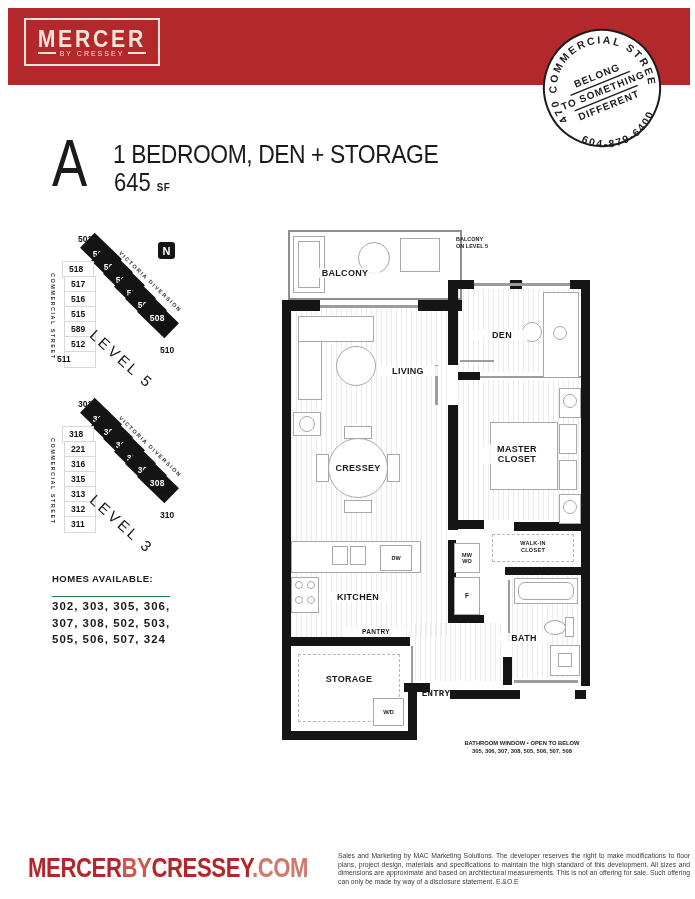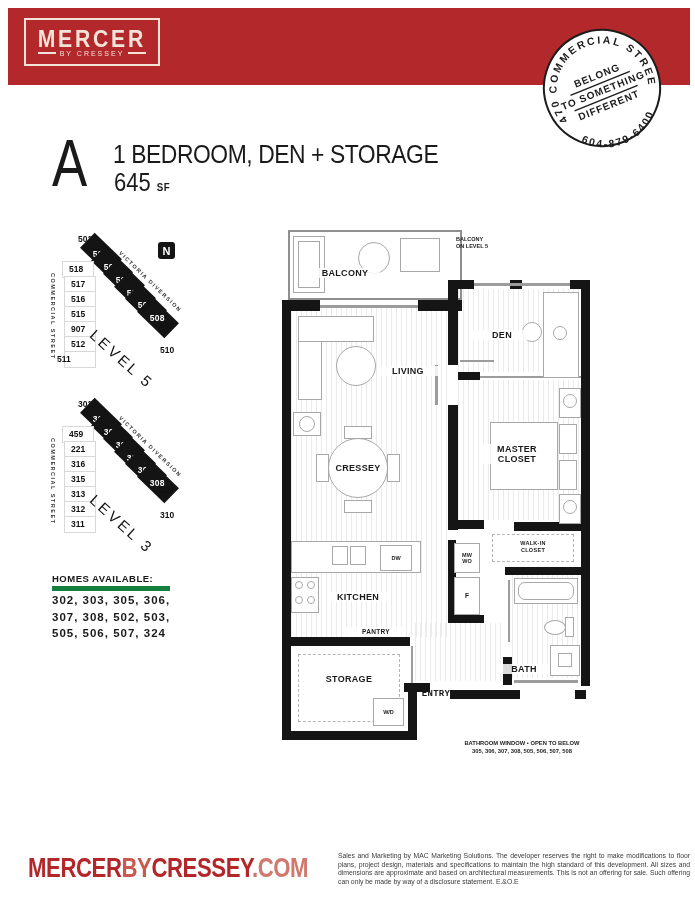--- a/index.html
+++ b/index.html
@@ -29,21 +29,21 @@
   .ku span{color:#fff;font-size:8.5px;font-weight:bold;transform:rotate(-44deg);letter-spacing:.3px;}
   .kn{position:absolute;font-size:8.5px;font-weight:bold;color:#111;}
   .kbox{position:absolute;width:30px;height:15px;border:1px solid #d8d8d8;background:#fff;}
   .kst-v{position:absolute;writing-mode:vertical-rl;font-size:5.5px;letter-spacing:1.5px;color:#333;font-weight:bold;}
   .kst-d{position:absolute;font-size:5.5px;letter-spacing:1.5px;color:#333;font-weight:bold;transform:rotate(44deg);transform-origin:left top;white-space:nowrap;}
   .klevel{position:absolute;font-size:15px;letter-spacing:3px;color:#111;transform:rotate(42deg);transform-origin:left top;white-space:nowrap;}
   .knorth{position:absolute;width:17px;height:17px;background:#141414;border-radius:3px;color:#fff;
           font-size:11px;font-weight:bold;display:flex;align-items:center;justify-content:center;}
   
   #homes{left:52px;top:568px;}
-  #homes .hh{font-size:9.5px;font-weight:bold;letter-spacing:.5px;border-bottom:5px solid #15803d;padding-bottom:2px;display:inline-block;width:118px;}
+  #homes .hh{font-size:9.5px;font-weight:bold;letter-spacing:.5px;border-bottom:1px solid #15803d;padding-bottom:12px;display:inline-block;width:118px;}
   #homes .hl{font-size:11.5px;font-weight:bold;letter-spacing:1px;line-height:14.5px;margin-top:2px;}
   
   #fp{left:282px;top:228px;width:330px;height:540px;}
   .floor{position:absolute;background:repeating-linear-gradient(90deg,#ebebeb 0 1px,transparent 1px 5px);}
   .w{position:absolute;background:#151515;}
   .t{position:absolute;background:#9c9c9c;}
   .f{position:absolute;border:1px solid #a8a8a8;background:#fff;box-sizing:border-box;}
   .fd{position:absolute;border:1px dashed #b5b5b5;box-sizing:border-box;}
   .circ{border-radius:50%;}
   .rl{position:absolute;font-size:9px;font-weight:bold;letter-spacing:.3px;text-align:center;
@@ -124,21 +124,21 @@
     <div class="kbox" style="left:32px;top:48px;"></div>
     <div class="kbox" style="left:32px;top:63px;"></div>
     <div class="kbox" style="left:32px;top:78px;"></div>
     <div class="kbox" style="left:32px;top:93px;"></div>
     <div class="kbox" style="left:32px;top:108px;"></div>
     <div class="kbox" style="left:32px;top:123px;"></div>
     <div class="kn" style="left:37px;top:36px;">518</div>
     <div class="kn" style="left:39px;top:51px;">517</div>
     <div class="kn" style="left:39px;top:66px;">516</div>
     <div class="kn" style="left:39px;top:81px;">515</div>
-    <div class="kn" style="left:39px;top:96px;">907</div>
+    <div class="kn" style="left:39px;top:96px;">589</div>
     <div class="kn" style="left:39px;top:111px;">512</div>
     <div class="kn" style="left:25px;top:126px;">511</div>
     <div class="kst-v" style="left:18px;top:45px;">COMMERCIAL STREET</div>
     <div class="klevel" style="left:66px;top:98px;">LEVEL 5</div>
   </div>
 
   <div class="abs keyplan" id="kp3">
     <div class="kn" style="left:46px;top:6px;">301</div>
     <div class="kst-d" style="left:90px;top:22px;">VICTORIA DIVERSION</div>
     <div class="ku" style="left:50px;top:15px;">
@@ -161,21 +161,21 @@
       </div>
     <div class="kn" style="left:128px;top:92px;">309</div>
     <div class="kn" style="left:128px;top:117px;">310</div>
     <div class="kbox" style="left:30px;top:33px;"></div>
     <div class="kbox" style="left:32px;top:48px;"></div>
     <div class="kbox" style="left:32px;top:63px;"></div>
     <div class="kbox" style="left:32px;top:78px;"></div>
     <div class="kbox" style="left:32px;top:93px;"></div>
     <div class="kbox" style="left:32px;top:108px;"></div>
     <div class="kbox" style="left:32px;top:123px;"></div>
-    <div class="kn" style="left:37px;top:36px;">459</div>
+    <div class="kn" style="left:37px;top:36px;">318</div>
     <div class="kn" style="left:39px;top:51px;">221</div>
     <div class="kn" style="left:39px;top:66px;">316</div>
     <div class="kn" style="left:39px;top:81px;">315</div>
     <div class="kn" style="left:39px;top:96px;">313</div>
     <div class="kn" style="left:39px;top:111px;">312</div>
     <div class="kn" style="left:39px;top:126px;">311</div>
     <div class="kst-v" style="left:18px;top:45px;">COMMERCIAL STREET</div>
     <div class="klevel" style="left:66px;top:98px;">LEVEL 3</div>
   </div>
 
@@ -290,21 +290,21 @@
       <span>WO</span></span>
     </div>
     <div class="f appl" style="left:172px;top:349px;width:26px;height:38px;font-size:6.5px;">F</div>
 
     <div class="f" style="left:232px;top:350px;width:64px;height:26px;"></div>
     <div class="f" style="left:236px;top:354px;width:56px;height:18px;border-radius:7px;"></div>
     <div class="f circ" style="left:262px;top:392px;width:22px;height:15px;"></div>
     <div class="f" style="left:283px;top:389px;width:9px;height:20px;"></div>
     <div class="f" style="left:268px;top:417px;width:30px;height:31px;"></div>
     <div class="f" style="left:276px;top:425px;width:14px;height:14px;"></div>
-    <div class="rl" style="left:216px;top:436px;width:52px;text-align:center;">BATH</div>
+    <div class="rl" style="left:216px;top:405px;width:52px;text-align:center;">BATH</div>
 
     <div class="fd" style="left:16px;top:426px;width:102px;height:68px;"></div>
     <div class="rl" style="left:32px;top:446px;width:70px;background:rgba(255,255,255,.95);">STORAGE</div>
     <div class="f appl" style="left:91px;top:470px;width:31px;height:28px;">W/D</div>
 
     <div class="rl" style="left:126px;top:461px;width:56px;background:transparent;font-family:Liberation Mono, monospace;">ENTRY</div>
 
   </div>
 
   <div class="abs" id="fpnote">

